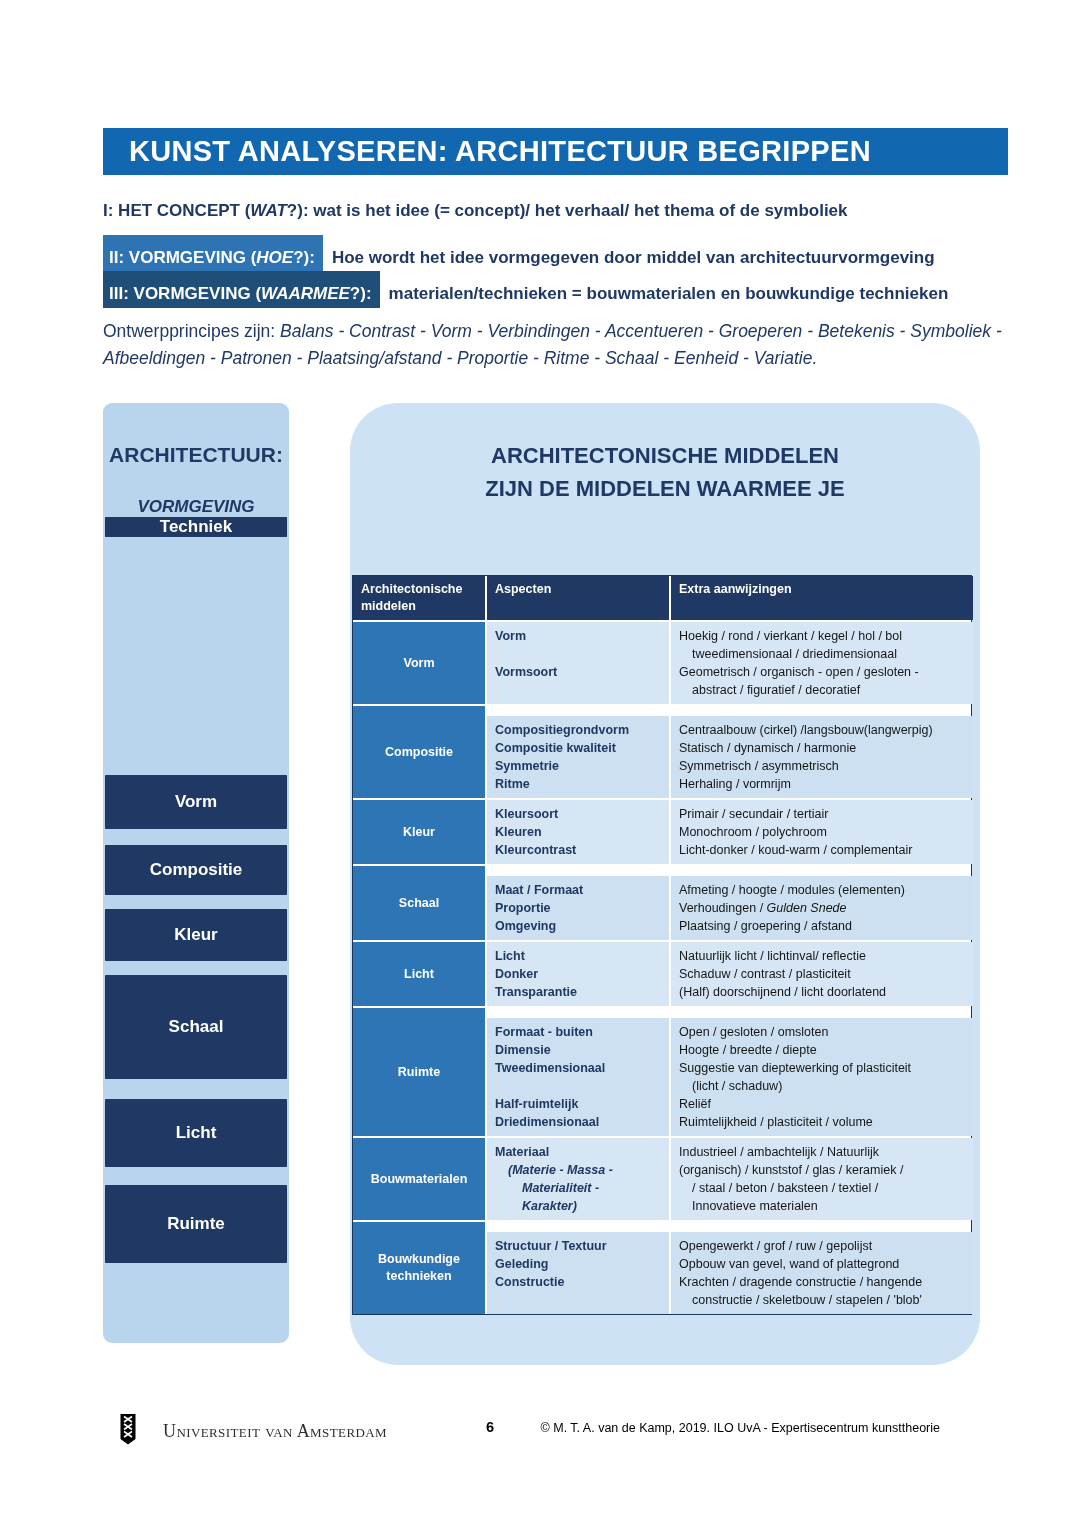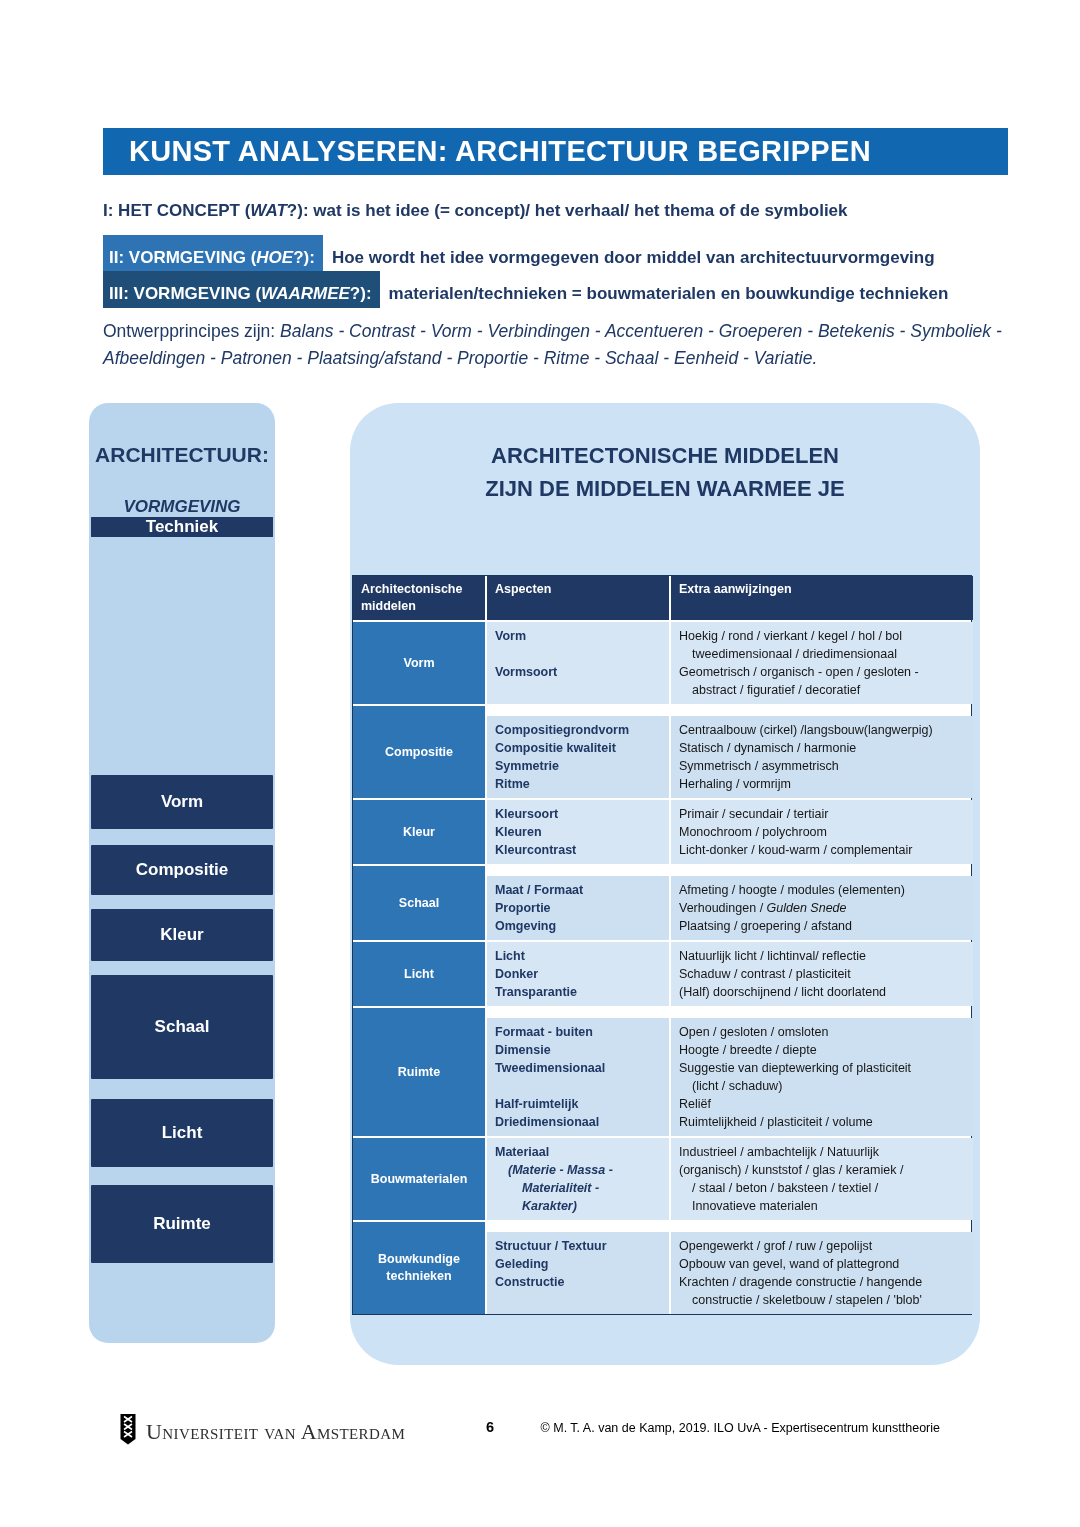--- a/index.html
+++ b/index.html
@@ -22,22 +22,22 @@
   .hl-iii { background:#1f4e79; }
   .after-hl { margin-left:9px; }
 
   
   .para { position:absolute; left:103px; top:318px; width:930px; font-size:17.5px;
     color:#1f3864; line-height:27px; }
   .para .plead { font-style:normal; }
   .para .plist { font-style:italic; }
 
   
-  .sidebar { position:absolute; left:89px; top:403px; width:186px; height:940px;
-    background:#b9d5ed; border-radius:19px; }
+  .sidebar { position:absolute; left:103px; top:403px; width:186px; height:940px;
+    background:#b9d5ed; border-radius:9px; }
   .sidebar-title { padding-top:40px; text-align:center; font-size:21px; font-weight:bold; color:#1f3864; }
   .sidebar-subtitle { margin-top:30px; text-align:center; font-size:17px; font-weight:bold;
     font-style:italic; color:#1f3864; }
   .sb-btn { position:absolute; left:2px; width:182px; background:#1f3864; color:#fff;
     font-weight:bold; font-size:17px; display:flex; align-items:center; justify-content:center;
     text-align:center; border-radius:1px; }
   .sb-btn:nth-of-type(1) { top:195px; height:94px; }
   .sb-btn:nth-of-type(2) { top:302px; height:48px; }
   .sb-btn:nth-of-type(3) { top:372px; height:54px; }
   .sb-btn:nth-of-type(4) { top:442px; height:50px; }
@@ -65,22 +65,22 @@
   .extra { color:#161616; }
   .ra .aspects, .ra .extra { background:#d7e6f5; }
   .rb .aspects, .rb .extra { background:#cde0f1;margin-top:10px; }
   .line { font-size:12.5px; line-height:18px; min-height:18px; white-space:nowrap; }
   .line .i { font-style:italic; }
   .ind1 { padding-left:13px; }
   .ind2 { padding-left:27px; }
 
   
   .footer-brand { position:absolute; left:119px; top:1414px; display:flex; align-items:center; gap:9px; }
-  .uva-text { font-family:"Liberation Serif", serif; font-variant:small-caps; font-size:22px;
-    color:#2e2e2e; letter-spacing:0.4px; }
+  .uva-text { font-family:"Liberation Serif", serif; font-variant:small-caps; font-size:18px;
+    color:#2e2e2e; letter-spacing:0.4px;margin-left:17px; }
   .page-num { position:absolute; left:470px; top:1419px; width:40px; text-align:center;
     font-weight:bold; font-size:14.5px; color:#000; }
   .copyright { position:absolute; right:140px; top:1421px; font-size:12.5px; color:#000; }
 </style>
 </head>
 <body>
 
 <div class="page">
 
   <div class="title-bar">

